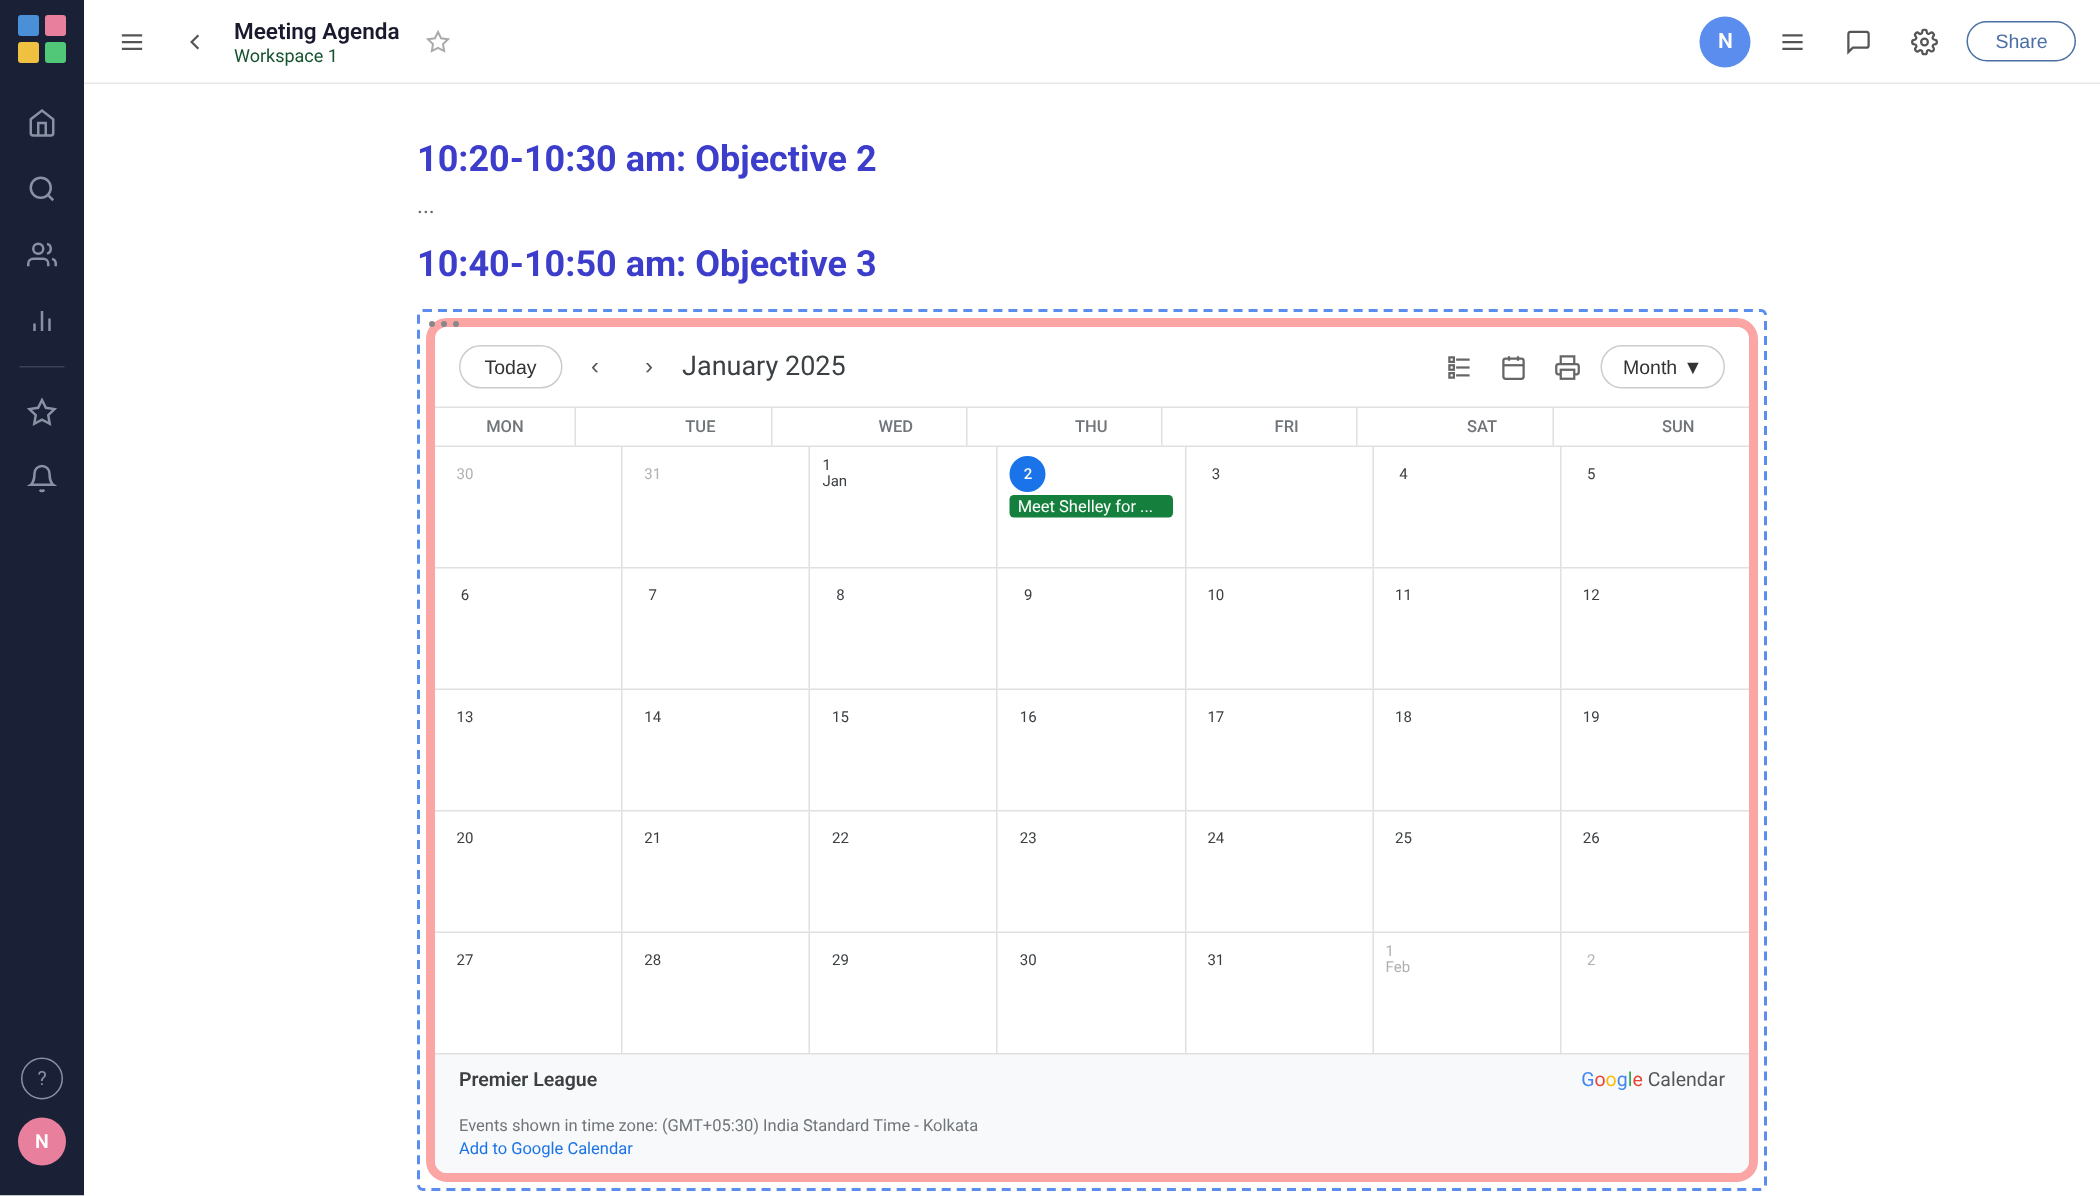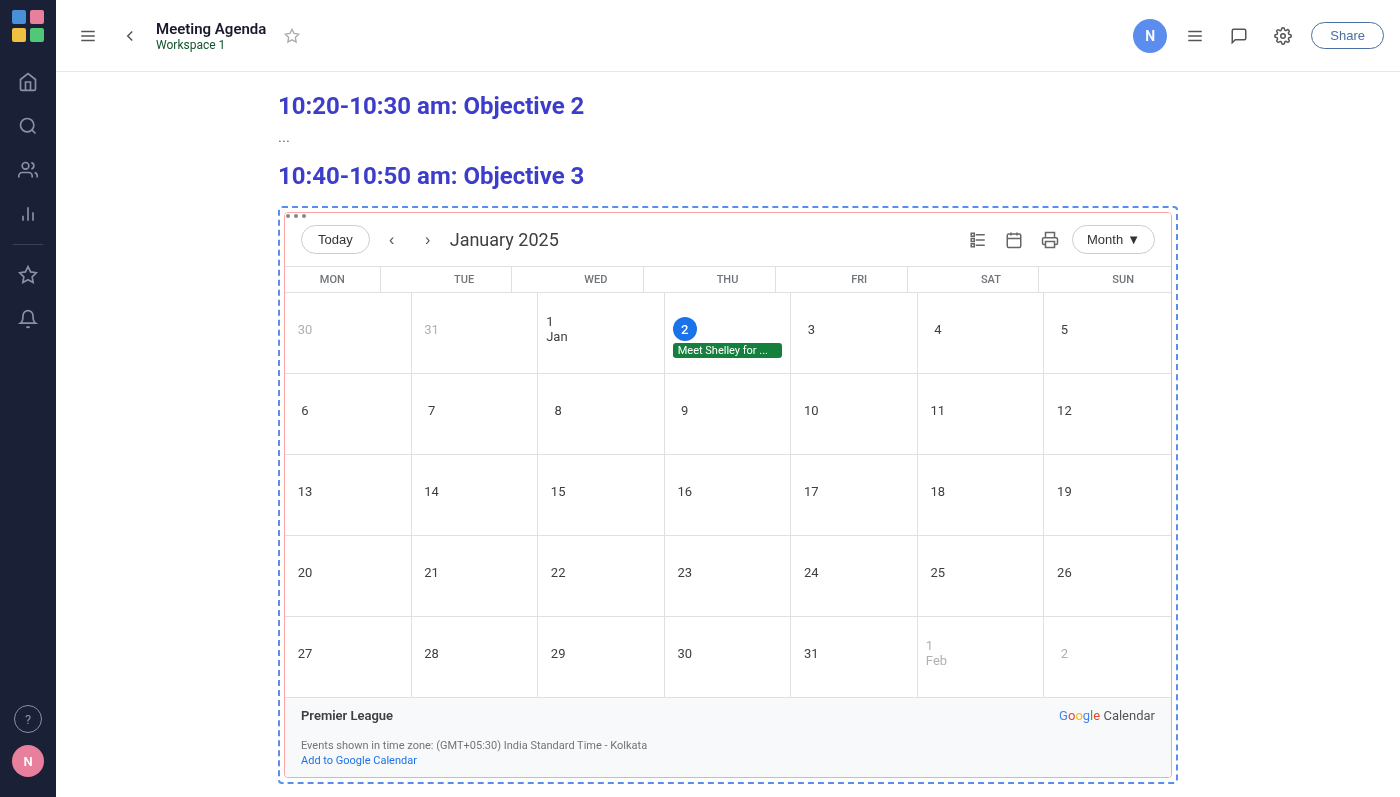--- a/index.html
+++ b/index.html
@@ -65,21 +65,21 @@
       font-size: 13px;
       font-weight: 600;
     }
 
     
     .topbar {
       position: absolute;
       top: 0;
       left: 56px;
       right: 0;
-      height: 72px;
+      height: 56px;
       background: #fff;
       border-bottom: 1px solid #e8e8e8;
       display: flex;
       align-items: center;
       padding: 0 16px;
       z-index: 10;
     }
     .topbar-left {
       display: flex;
       align-items: center;
@@ -183,22 +183,22 @@
     }
     .dot {
       width: 4px;
       height: 4px;
       background: #888;
       border-radius: 50%;
     }
 
     
     .gcal {
-      border: 1px solid #fca5a5;
-      border-radius: 4px;
+      border: 6px solid #fca5a5;
+      border-radius: 14px;
       overflow: hidden;
       background: #fff;
     }
     .gcal-header {
       display: flex;
       align-items: center;
       padding: 12px 16px;
       border-bottom: 1px solid #e0e0e0;
       gap: 8px;
       background: #fff;
@@ -292,30 +292,29 @@
     .gcal-cell {
       border-right: 1px solid #e0e0e0;
       padding: 6px 8px;
       min-height: 80px;
       position: relative;
       vertical-align: top;
     }
     .gcal-cell:last-child { border-right: none; }
 
     .gcal-date {
-      font-size: 13px;
+      font-size: 10px;
       color: #3c4043;
       width: 24px;
       height: 24px;
       display: flex;
       align-items: center;
       justify-content: center;
       border-radius: 50%;
       margin-bottom: 2px;
-      margin-top: 18px;
     }
     .gcal-date.today {
       background: #1a73e8;
       color: white;
       font-weight: 500;
     }
     .gcal-date.other-month {
       color: #b0b0b0;
     }
 

